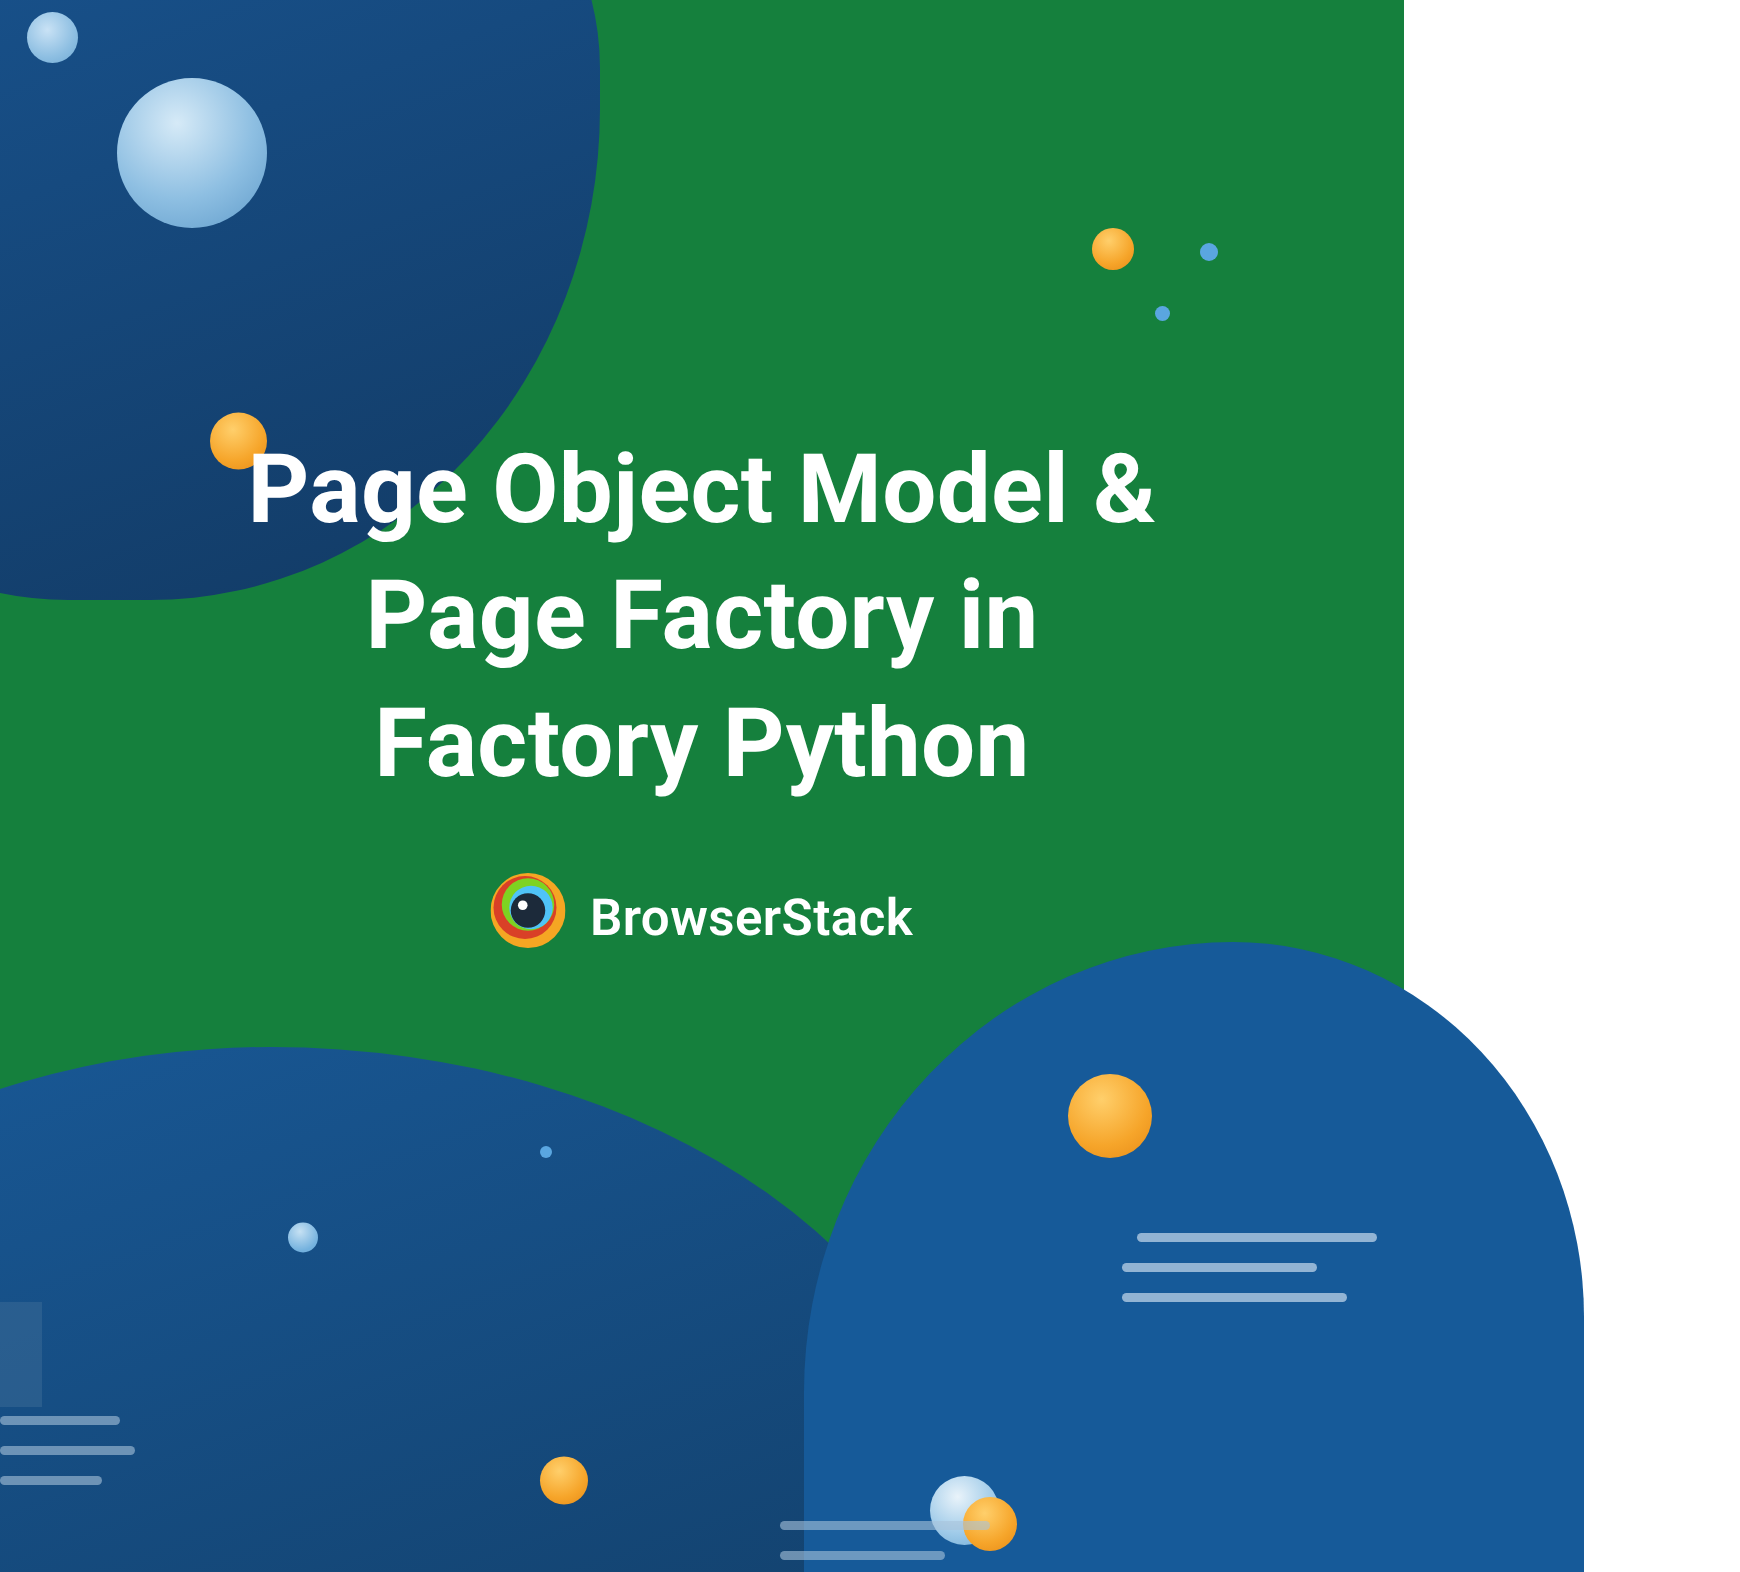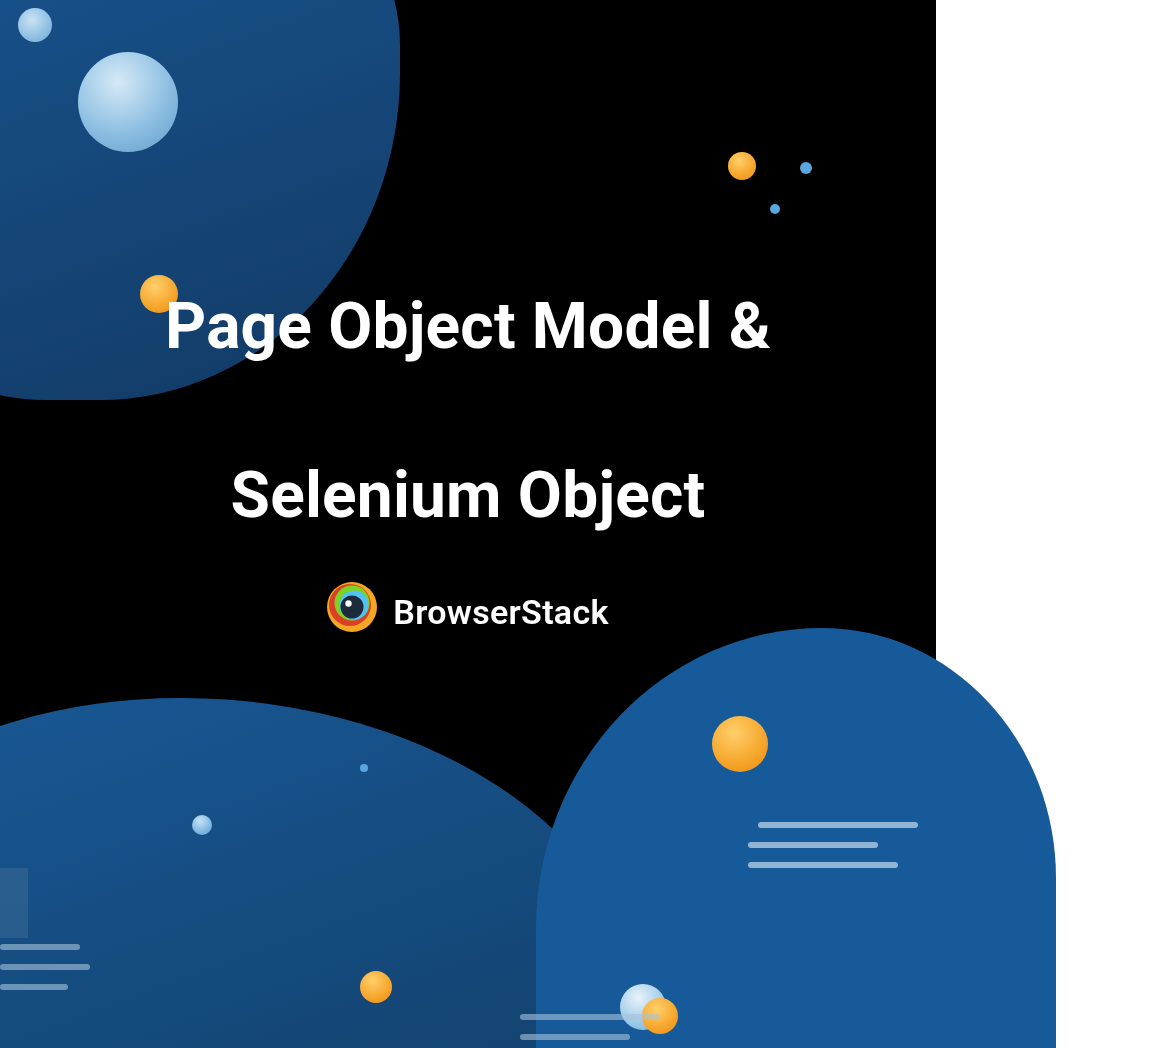--- a/index.html
+++ b/index.html
@@ -7,21 +7,21 @@
     width: 1160px;
     height: 1048px;
     overflow: hidden;
     font-family: -apple-system, BlinkMacSystemFont, "Segoe UI", Roboto, "Helvetica Neue", Arial, sans-serif;
     position: relative;
   }
   .canvas {
     width: 936px;
     height: 1048px;
     position: relative;
-    background: #000000;
+    background: #15803d;
   }
   
   .blob {
     position: absolute;
     background: linear-gradient(160deg, #1a4a7a 0%, #0f3257 100%);
   }
   .blob-top-left {
     top: -200px;
     left: -200px;
     width: 600px;
@@ -170,22 +170,22 @@
       <div class="ln"></div>
   </div>
   <div class="lines lines-bb z-deco">
     <div class="ln"></div>
       <div class="ln"></div>
   </div>
 
   <div class="content">
     <h1 class="title">
       <span>Page Object Model &amp;</span><br>
-      <br>
-      <span>Selenium Object</span>
+      <span>Page Factory in</span><br>
+      <span>Factory Python</span>
     </h1>
     <div class="brand">
       <span class="logo">
         <svg viewBox="0 0 50 50">
           <circle cx="25" cy="25" r="25" fill="#f5a623"></circle>
           <circle cx="23" cy="23" r="21" fill="#d94027"></circle>
           <circle cx="25" cy="21" r="17.5" fill="#7ed321"></circle>
           <circle cx="27" cy="23" r="14.5" fill="#4fc3f7"></circle>
           <circle cx="25" cy="25" r="11.5" fill="#1c2a3a"></circle>
           <circle cx="21.5" cy="21.5" r="3.2" fill="#ffffff"></circle>

